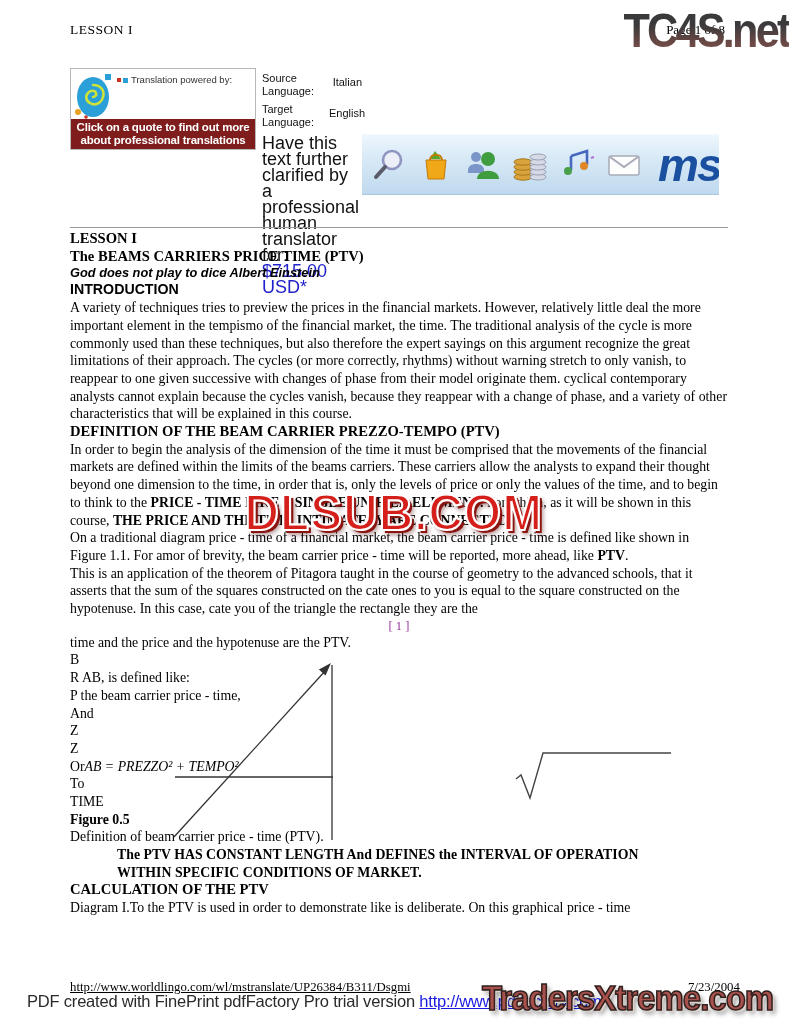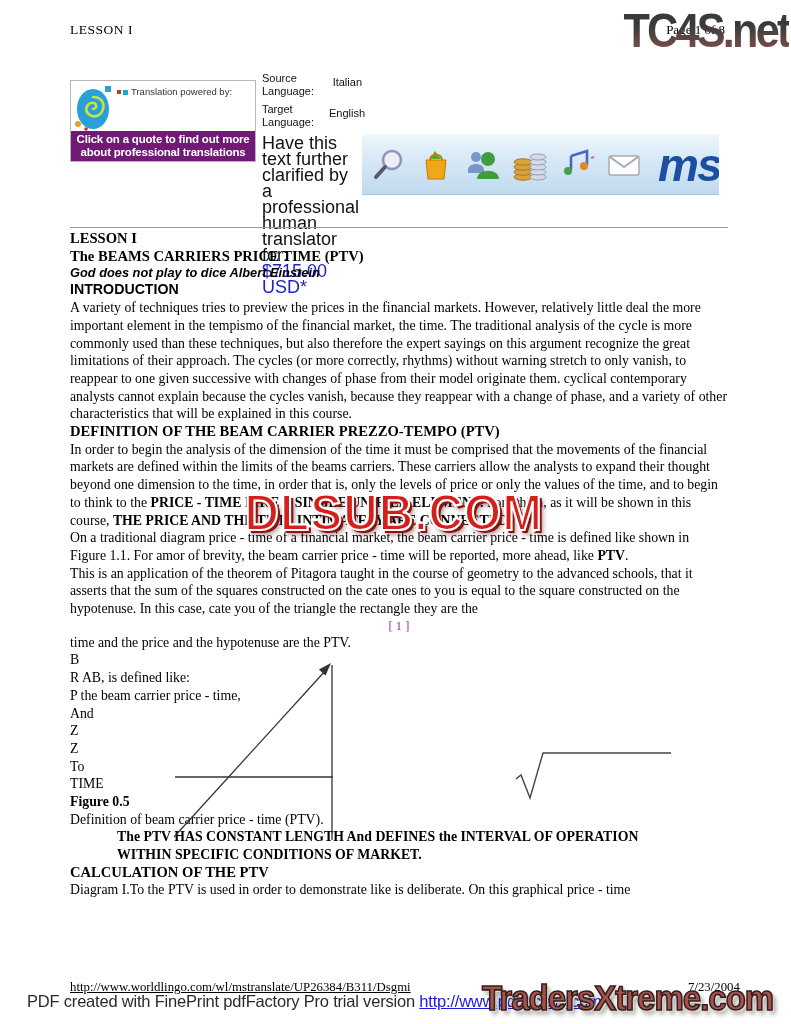--- a/index.html
+++ b/index.html
@@ -13,31 +13,31 @@
   .hdr-left { position:absolute; left:70px; top:22px; font-size:13.5px; letter-spacing:.5px; }
   .hdr-right { position:absolute; right:66px; top:22px; font-size:13px; }
   .tc4s {
     position:absolute; right:2px; top:2px; z-index:5;
     font-family:"Liberation Sans", sans-serif; font-weight:900; font-size:47px;
     letter-spacing:-3px; transform:scale(.92,1.02); transform-origin:top right;
     background:linear-gradient(#3a3a3c 40%, #5a4442 62%, #90544f);
     -webkit-background-clip:text; background-clip:text; color:transparent;
   }
   
-  .wl-box { position:absolute; left:70px; top:68px; width:186px; border:1px solid #b8b8b8; background:#fff;margin-top:12px; }
+  .wl-box { position:absolute; left:70px; top:68px; width:186px; border:1px solid #b8b8b8; background:#fff; }
   .wl-logo-area { position:relative; height:50px; padding:3px 4px 2px 46px; }
   .wl-globe { position:absolute; left:3px; top:3px; }
   .wl-powered { font-family:"Liberation Sans",sans-serif; font-size:9.5px; color:#333; padding-top:2px; }
   .wl-sq-r { display:inline-block; width:4px; height:4px; background:#cc3322; margin-right:2px; vertical-align:middle; }
   .wl-sq-b { display:inline-block; width:5px; height:5px; background:#2b9fd8; margin-right:3px; vertical-align:middle; }
   .wl-brand { font-family:"Liberation Sans",sans-serif; font-weight:bold; font-size:24px; letter-spacing:-1px; line-height:26px; }
   .wl-brand .w { color:#e03318; } .wl-brand .l { color:#111; }
   .wl-brand sup { font-size:8px; color:#555; }
   .wl-cta {
-    background:#701a75; color:#fff; text-align:center; cursor:pointer;
+    background:#7f1d1d; color:#fff; text-align:center; cursor:pointer;
     font-family:"Liberation Sans",sans-serif; font-weight:bold; font-size:11.5px; line-height:12.5px;
     padding:2px 1px 3px 1px; letter-spacing:-.2px;
   }
   .wl-side { position:absolute; left:262px; top:72px; width:100px; font-family:"Liberation Sans",sans-serif; font-size:11px; line-height:13px; color:#111; }
   .wl-row { display:flex; gap:15px; margin-bottom:5px; }
   .wl-lab { width:58px; }
   .wl-val { padding-top:4px; }
   .wl-offer { margin-top:6px; font-size:18px; line-height:16px; }
   .wl-price { color:#2222cc; cursor:pointer; }
   
@@ -212,20 +212,21 @@
         <polygon points="261,12 255.5,24.6 248.9,18.6" fill="#333"></polygon>
         <line x1="105" y1="126" x2="263" y2="126" stroke="#333" stroke-width="1.3"></line>
         <polyline points="446,128 451,124 460,147 473,102 601,102" fill="none" stroke="#444" stroke-width="1.4"></polyline>
       </svg>
       <div class="ln">B</div>
       <div class="ln">R AB, is defined like:</div>
       <div class="ln">P the beam carrier price - time,</div>
       <div class="ln">And</div>
       <div class="ln">Z</div>
       <div class="ln">Z</div>
+      <div class="ln"><span>Or</span><span class="formula-i">AB = PREZZO² + TEMPO²</span></div>
       <div class="ln">To</div>
       <div class="ln">TIME</div>
       <div class="ln b">Figure 0.5</div>
       <div class="ln">Definition of beam carrier price - time (PTV).</div>
     </div>
 
     <p class="callout">The PTV HAS CONSTANT LENGTH And DEFINES the INTERVAL OF OPERATION</p>
     <p class="callout">WITHIN SPECIFIC CONDITIONS OF MARKET.</p>
     <p class="h-serif">CALCULATION OF THE PTV</p>
     <p>Diagram I.To the PTV is used in order to demonstrate like is deliberate. On this graphical price - time</p>

